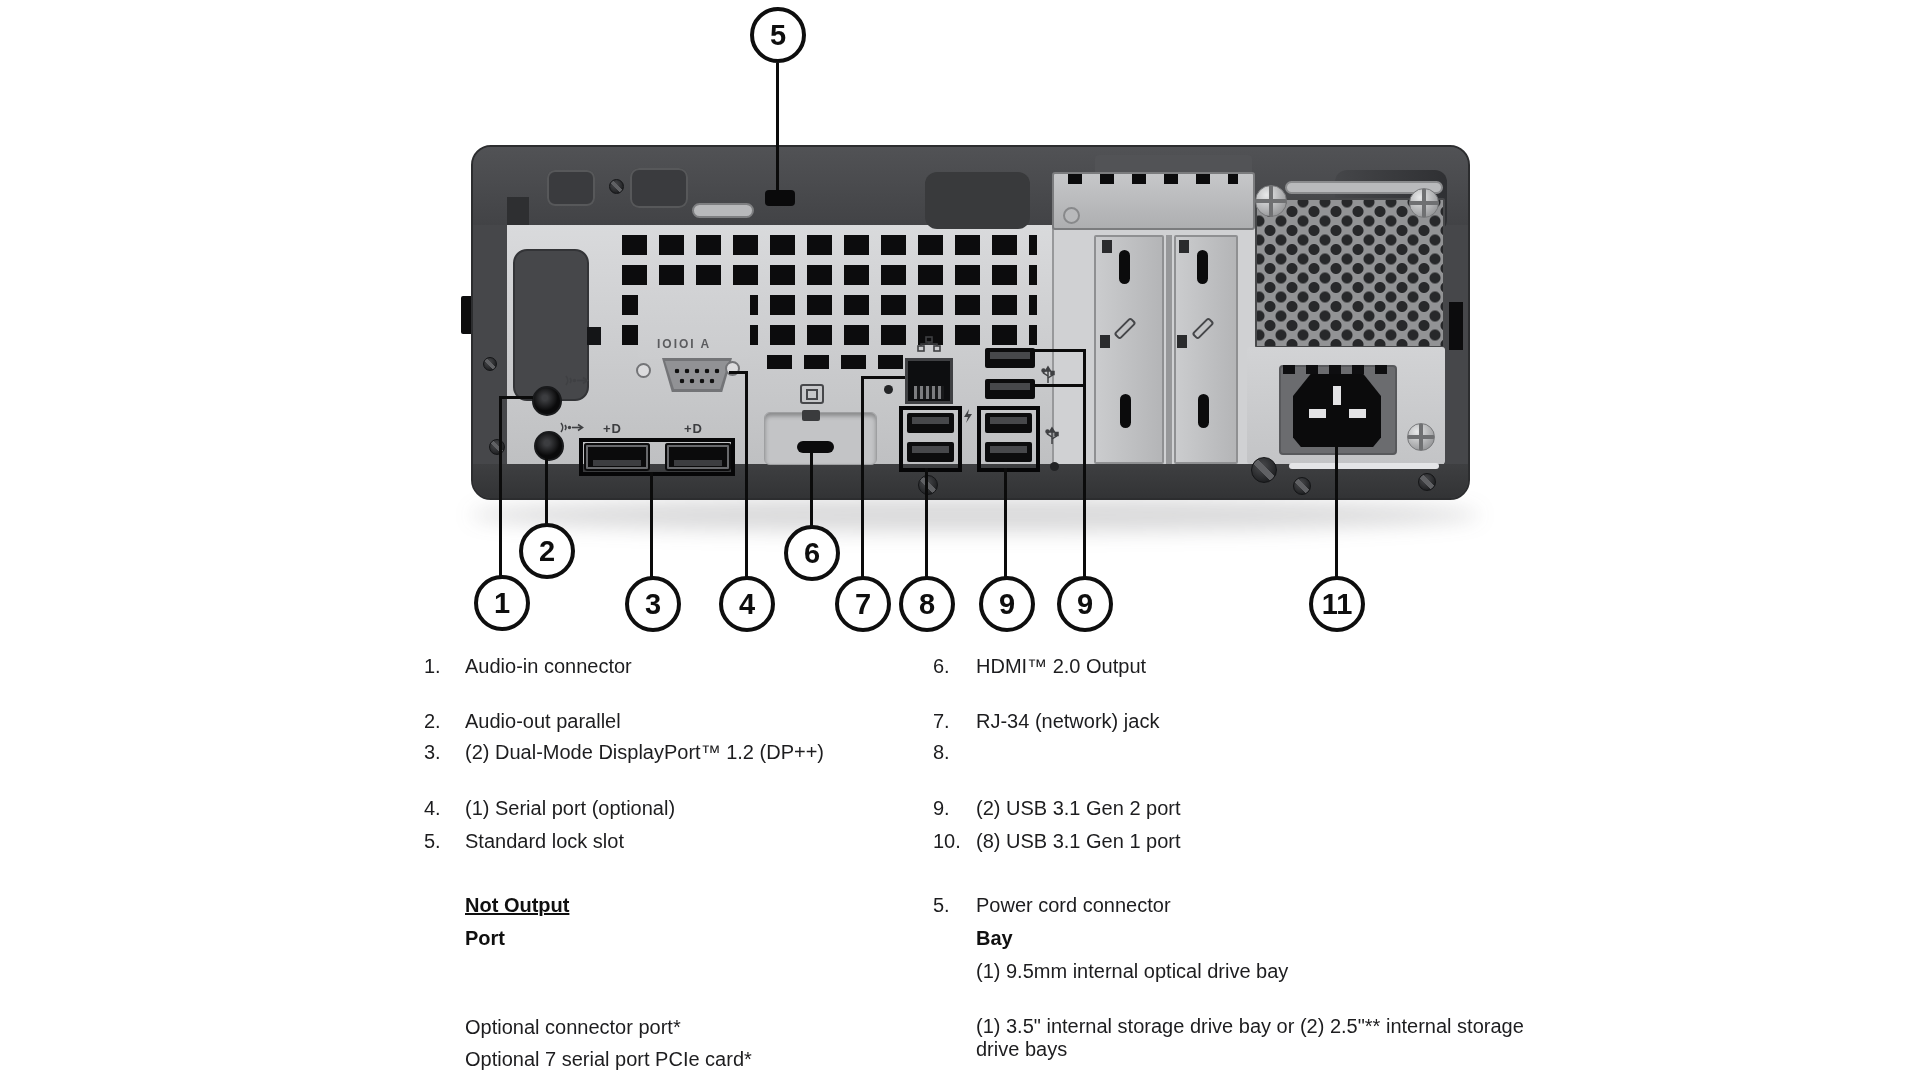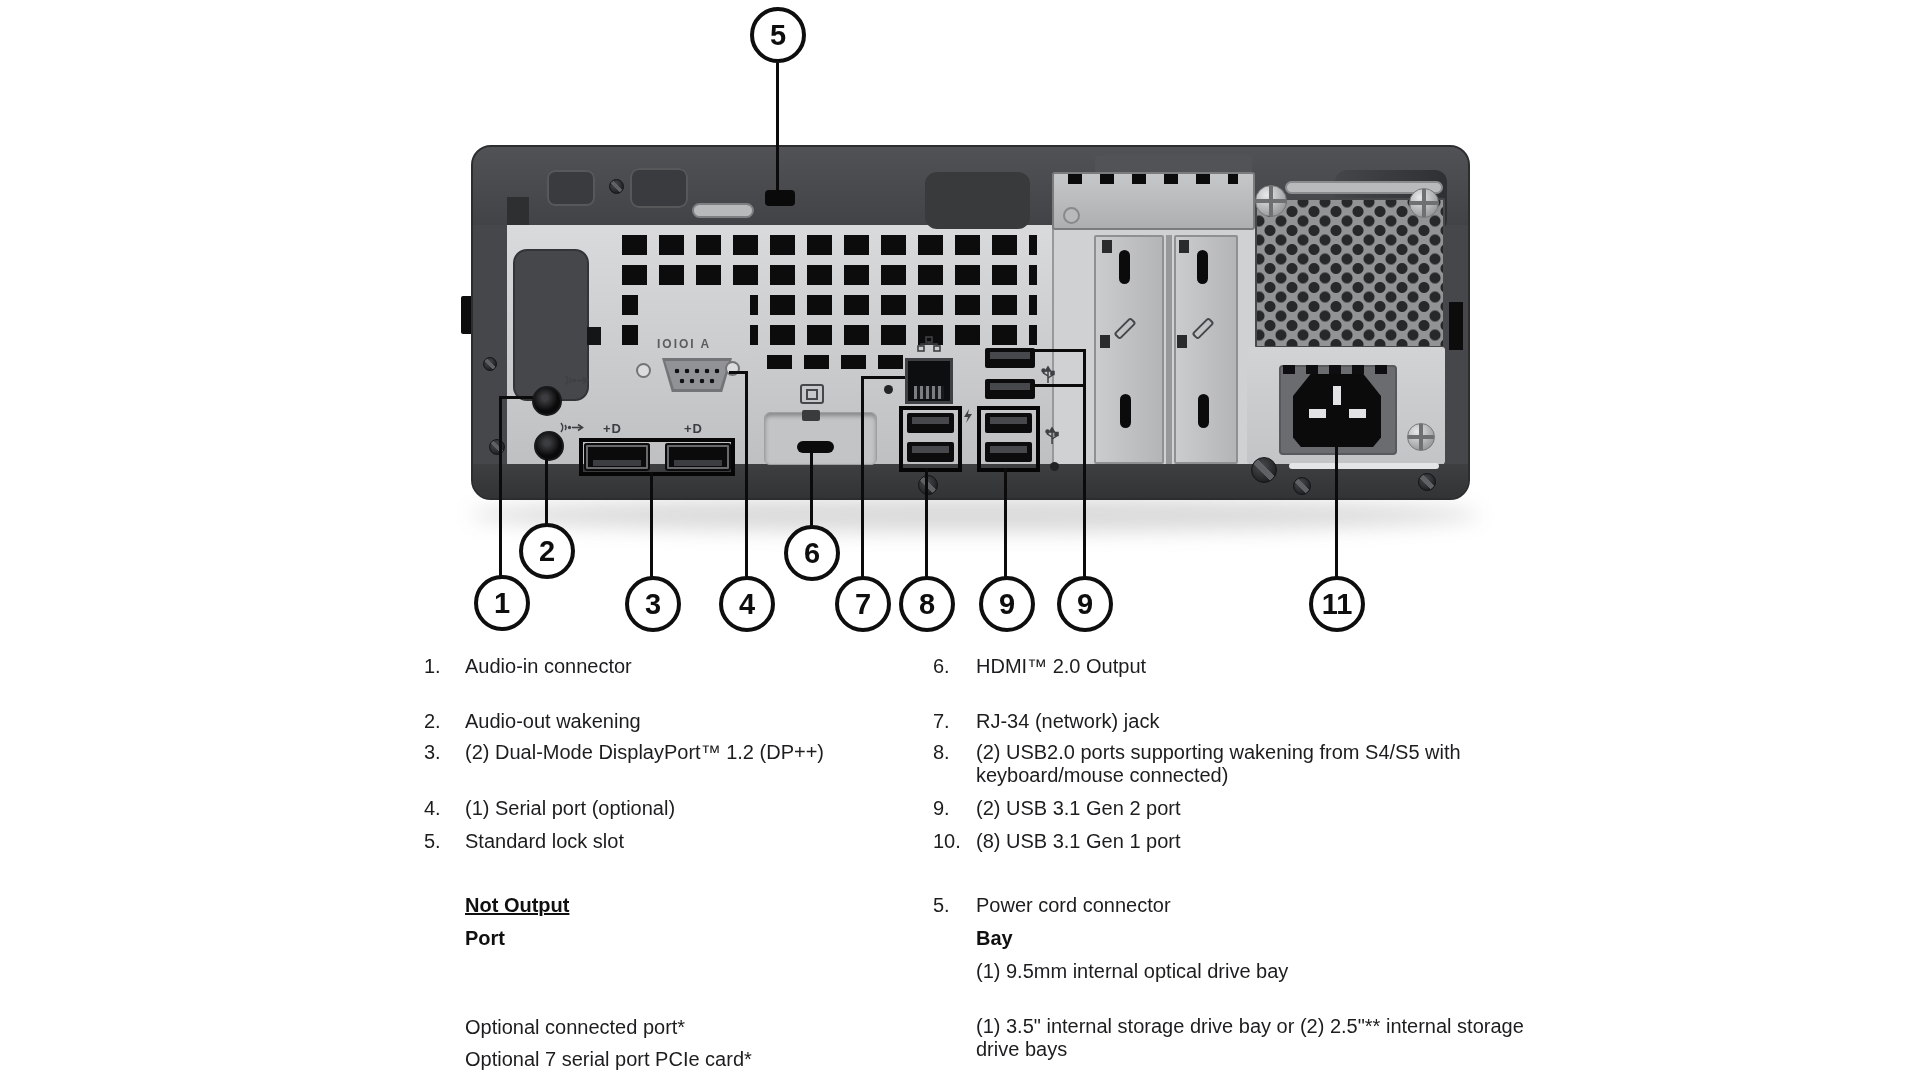--- a/index.html
+++ b/index.html
@@ -305,42 +305,41 @@
   <div class="callout" style="left:1057px;top:576px;">
       <span>9</span>
     </div>
   <div class="callout" style="left:1309px;top:576px;">
       <span>11</span>
     </div>
 
   <div class="ltxt" style="left:424px;top:655px;">1.</div>
   <div class="ltxt" style="left:465px;top:655px;">Audio-in connector</div>
   <div class="ltxt" style="left:424px;top:710px;">2.</div>
-  <div class="ltxt" style="left:465px;top:710px;">Audio-out wakening</div>
+  <div class="ltxt" style="left:465px;top:710px;">Audio-out parallel</div>
   <div class="ltxt" style="left:424px;top:741px;">3.</div>
   <div class="ltxt" style="left:465px;top:741px;">(2) Dual-Mode DisplayPort™ 1.2 (DP++)</div>
   <div class="ltxt" style="left:424px;top:797px;">4.</div>
   <div class="ltxt" style="left:465px;top:797px;">(1) Serial port (optional)</div>
   <div class="ltxt" style="left:424px;top:830px;">5.</div>
   <div class="ltxt" style="left:465px;top:830px;">Standard lock slot</div>
 
   <div class="ltxt" style="left:933px;top:655px;">6.</div>
   <div class="ltxt" style="left:976px;top:655px;">HDMI™ 2.0 Output</div>
   <div class="ltxt" style="left:933px;top:710px;">7.</div>
   <div class="ltxt" style="left:976px;top:710px;">RJ-34 (network) jack</div>
   <div class="ltxt" style="left:933px;top:741px;">8.</div>
-  <div class="ltxt" style="left:976px;top:741px;width:545px;">(2) USB2.0 ports supporting wakening from S4/S5 with keyboard/mouse connected)</div>
   <div class="ltxt" style="left:933px;top:797px;">9.</div>
   <div class="ltxt" style="left:976px;top:797px;">(2) USB 3.1 Gen 2 port</div>
   <div class="ltxt" style="left:933px;top:830px;">10.</div>
   <div class="ltxt" style="left:976px;top:830px;">(8) USB 3.1 Gen 1 port</div>
 
   <div class="ltxt bold" style="left:465px;top:894px;text-decoration:underline;">Not Output</div>
   <div class="ltxt bold" style="left:465px;top:927px;">Port</div>
-  <div class="ltxt" style="left:465px;top:1016px;">Optional connected port*</div>
+  <div class="ltxt" style="left:465px;top:1016px;">Optional connector port*</div>
   <div class="ltxt" style="left:465px;top:1048px;">Optional 7 serial port PCIe card*</div>
 
   <div class="ltxt" style="left:933px;top:894px;">5.</div>
   <div class="ltxt" style="left:976px;top:894px;">Power cord connector</div>
   <div class="ltxt bold" style="left:976px;top:927px;">Bay</div>
   <div class="ltxt" style="left:976px;top:960px;">(1) 9.5mm internal optical drive bay</div>
   <div class="ltxt" style="left:976px;top:1015px;width:560px;">(1) 3.5" internal storage drive bay or (2) 2.5"** internal storage drive bays</div>
 
 </div>
 

